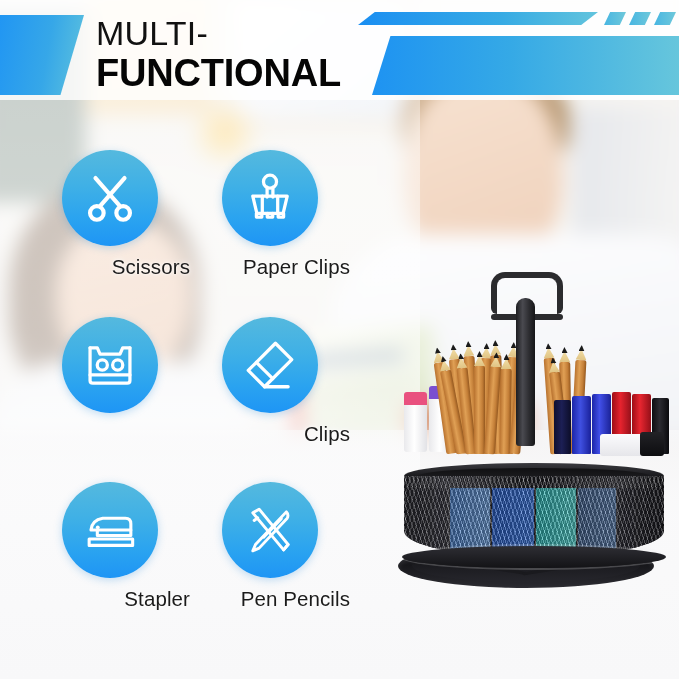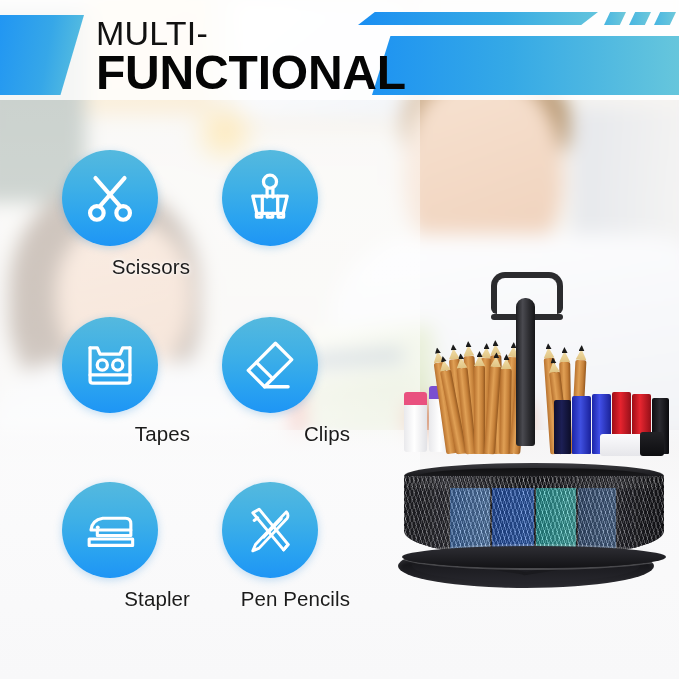--- a/index.html
+++ b/index.html
@@ -76,21 +76,21 @@
                clip-path:polygon(6% 0, 100% 0, 100% 100%, 0 100%); }
   .hdr-thinbar { position:absolute; left:358px; top:12px; width:240px; height:13px;
                background:linear-gradient(90deg,#1a8ef2 0%,#37abe4 60%,#62c4dd 100%);
                clip-path:polygon(7% 0, 100% 0, 93% 100%, 0 100%); }
   .hdr-dash { position:absolute; top:12px; height:13px; width:22px;
                background:linear-gradient(90deg,#48b6e2,#6ec8da);
                clip-path:polygon(28% 0, 100% 0, 72% 100%, 0 100%); }
   .hdr-title { position:absolute; left:96px; top:14px; z-index:6; }
   .title-line1 { font-size:34px; letter-spacing:.2px; color:#111111;
                font-weight:400; line-height:38px; font-family:"Liberation Sans", sans-serif; }
-  .title-line2 { font-size:48px; letter-spacing:-.2px; color:#050505;
+  .title-line2 { font-size:38px; letter-spacing:-.2px; color:#050505;
                font-weight:bold; line-height:42px; font-family:"Liberation Sans", sans-serif; }
 
   
   .features { position:absolute; left:30px; top:150px; width:330px; height:500px; z-index:5; }
   .feat { position:absolute; width:160px; text-align:right; }
   .feat-c0 { left:0px; }
   .feat-c1 { left:160px; }
   .feat-r0 { top:0px; }
   .feat-r1 { top:167px; }
   .feat-r2 { top:332px; }
@@ -233,35 +233,35 @@
         <svg width="58" height="58" viewBox="0 0 64 64">
           <g fill="none" stroke="#ffffff" stroke-width="3.6" stroke-linecap="round" stroke-linejoin="round">
             <circle cx="32" cy="14" r="7.2"></circle>
             <path d="M28.8 20 L28.8 31 M35.2 20 L35.2 31"></path>
             <path d="M13 30 L51 30 L46.5 49 L17.5 49 Z"></path>
             <path d="M23.5 30 L23.5 49 M40.5 30 L40.5 49"></path>
             <path d="M17 49 L17 53 L23 53 L23 49 M29 49 L29 53 L35 53 L35 49 M41 49 L41 53 L47 53 L47 49"></path>
           </g>
         </svg>
       </div>
+      <div class="feat-label">Paper Clips</div>
     </div>
 
     <div class="feat feat-c0 feat-r1">
       <div class="circle">
         <svg width="58" height="58" viewBox="0 0 64 64">
           <g fill="none" stroke="#ffffff" stroke-width="3.6" stroke-linecap="round" stroke-linejoin="round">
             <path d="M10 13 L10 49 Q10 52 13 52 L51 52 Q54 52 54 49 L54 13"></path>
             <path d="M10 13 L18 13 L21 20 L43 20 L46 13 L54 13"></path>
             <line x1="10" y1="43" x2="54" y2="43"></line>
             <circle cx="23.5" cy="32" r="5.6"></circle>
             <circle cx="40.5" cy="32" r="5.6"></circle>
           </g>
         </svg>
       </div>
-      <div class="feat-label">Tapes</div>
     </div>
 
     <div class="feat feat-c1 feat-r1">
       <div class="circle">
         <svg width="58" height="58" viewBox="0 0 64 64">
           <g fill="none" stroke="#ffffff" stroke-width="3.6" stroke-linecap="round" stroke-linejoin="round">
             <path d="M38 8 L56 26 L26 56 L8 38 Z"></path>
             <line x1="17" y1="29" x2="35" y2="47"></line>
             <path d="M26 56 L52 56"></path>
           </g>

